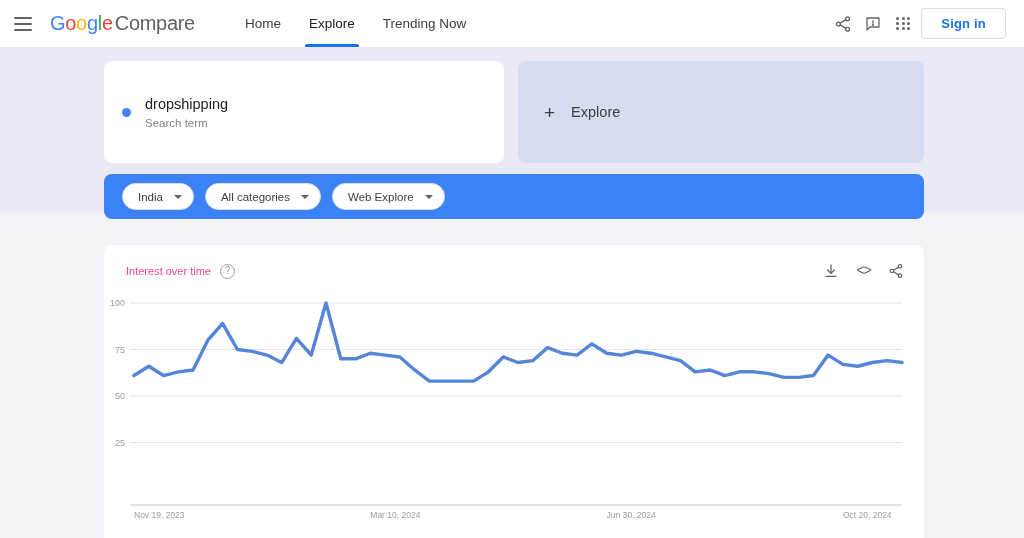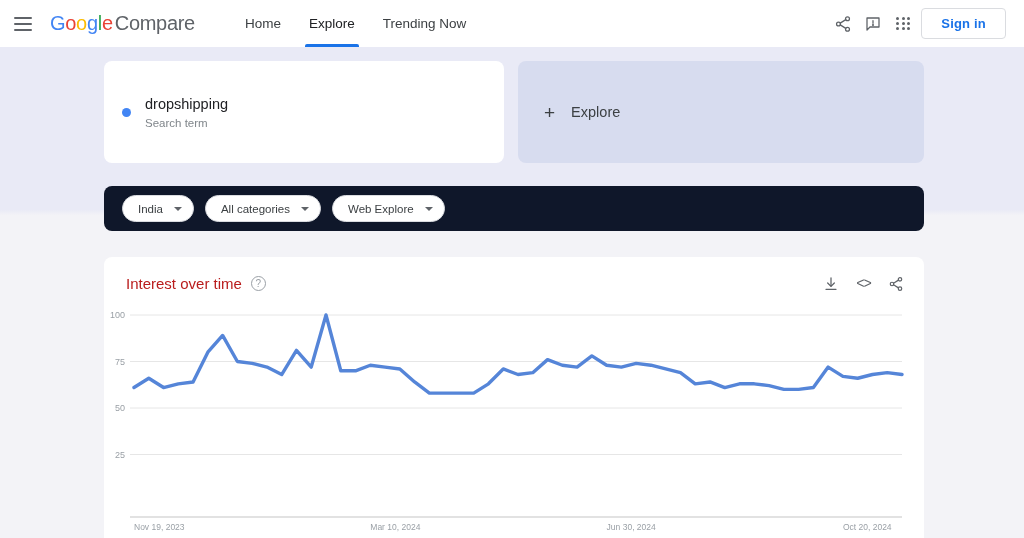--- a/index.html
+++ b/index.html
@@ -72,41 +72,41 @@
   .term-text .term-sub { font-size: 11.5px; color: #80868b; margin-top: 3px; }
 
   .card-compare {
     flex: 1; height: 102px; background: #d7dcef; border-radius: 8px;
     display: flex; align-items: center; padding-left: 26px; cursor: pointer;
   }
   .plus { font-size: 19px; color: #3c4043; margin-right: 16px; line-height: 1; font-weight: 300; }
   .compare-label { font-size: 14.5px; color: #3c4043; }
 
   .filterbar {
-    margin: 23px 100px 0 104px; background: #0f172a; border-radius: 8px;
+    margin: 11px 100px 0 104px; background: #3b82f6; border-radius: 8px;
     height: 45px; display: flex; align-items: center; padding-left: 18px; gap: 11px;
   }
   .chip {
     border: 1px solid #dadce0; border-radius: 16px; height: 27px;
     display: inline-flex; align-items: center; padding: 0 11px 0 15px;
     font-size: 11.5px; color: #3c4043; cursor: pointer; background: #fff; white-space: nowrap;
   }
   .chip .caret {
     margin-left: 11px; width: 0; height: 0;
     border-left: 4px solid transparent; border-right: 4px solid transparent;
     border-top: 4.5px solid #5f6368;
   }
 
   
   .chart-card {
     margin: 26px 100px 0 104px; background: #fff; border-radius: 8px;
     height: 300px; padding: 18px 20px 0 22px; position: relative;
   }
   .chart-head { display: flex; align-items: center; }
-  .chart-title { font-size: 15px; color: #b91c1c; }
+  .chart-title { font-size: 11px; color: #ec4899; }
   .help-icon {
     width: 15px; height: 15px; border: 1.3px solid #9aa0a6; border-radius: 50%;
     margin-left: 9px; font-size: 10px; color: #9aa0a6; display: flex;
     align-items: center; justify-content: center; cursor: pointer; line-height: 1;
   }
   .chart-actions { margin-left: auto; display: flex; gap: 17px; align-items: center; }
   .cicon { color: #5f6368; cursor: pointer; display: flex; align-items: center; }
   .embed-icon { font-size: 14px; color: #5f6368; font-family: "Liberation Mono", monospace; letter-spacing: -1px; }
 
   .plot-wrap { position: absolute; left: 0; right: 0; top: 52px; height: 230px; }

